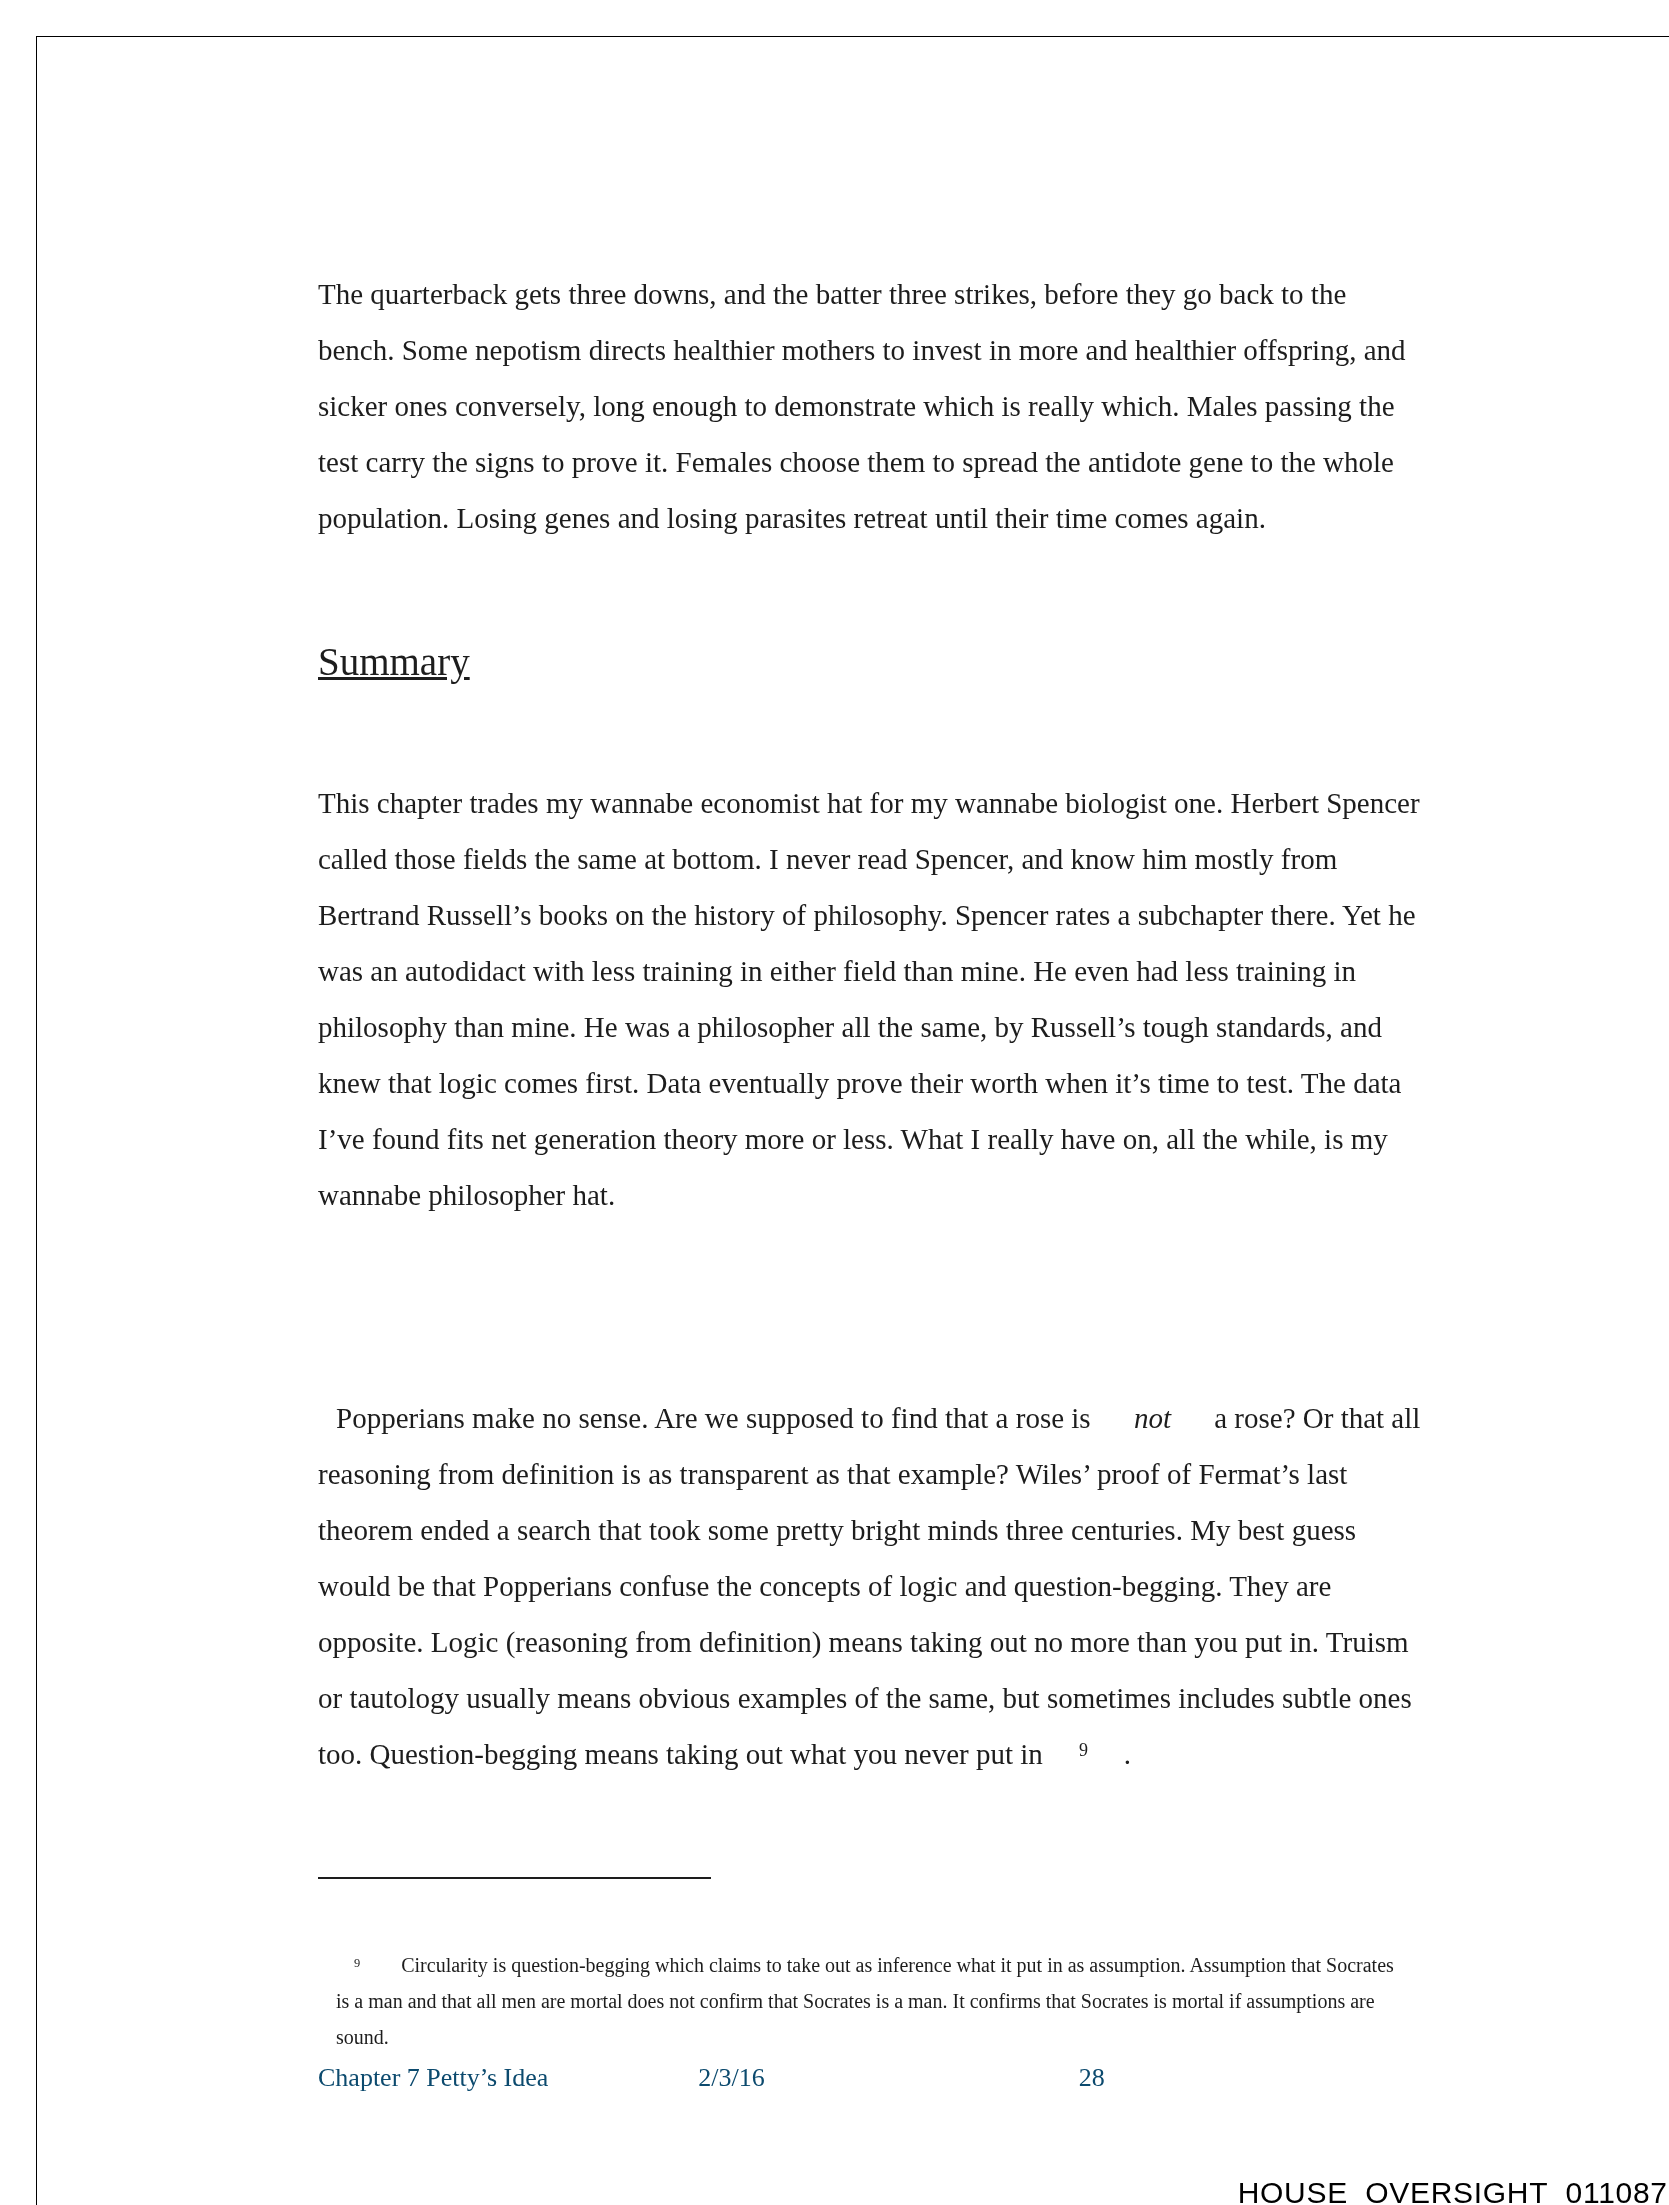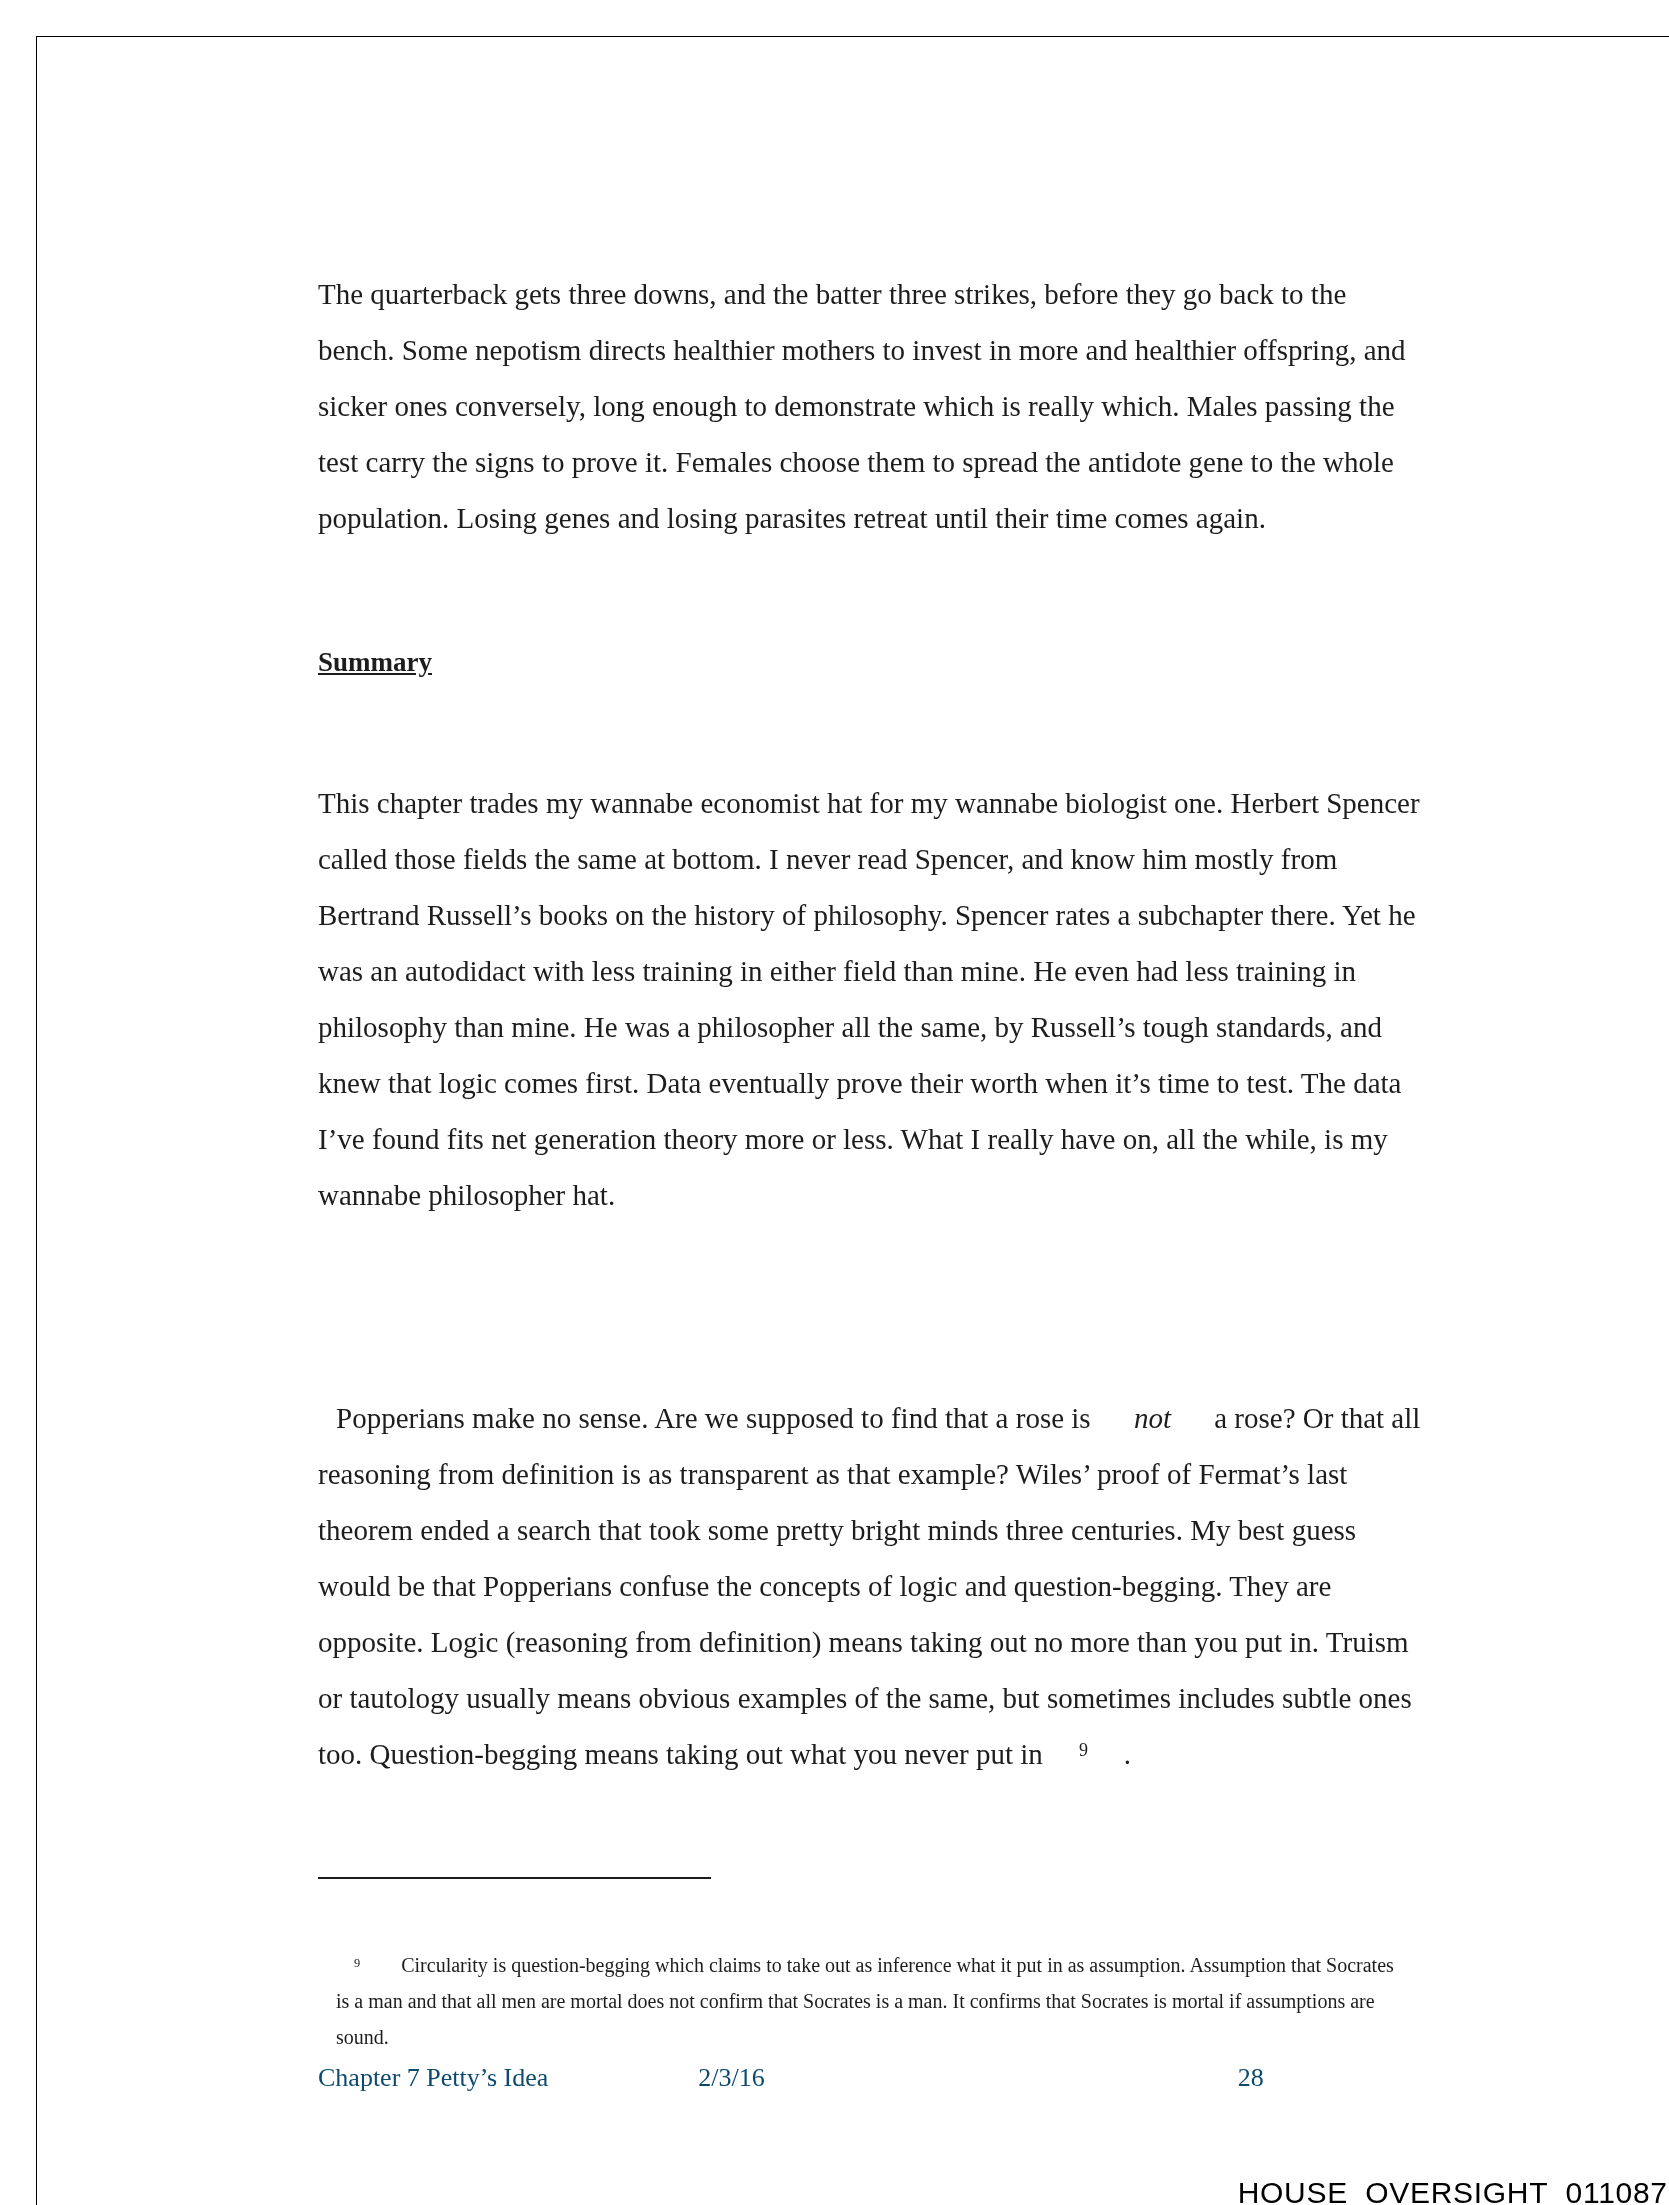--- a/index.html
+++ b/index.html
@@ -22,23 +22,23 @@
   }
 
   .body-text {
     font-size: 29px;
     line-height: 56px;
     text-align: left;
     color: #1d1d1d;
   }
 
   .section-heading {
-    font-size: 27px;
+    font-size: 39px;
     line-height: 56px;
-    font-weight: bold;
+    font-weight: normal;
     text-decoration: underline;
     margin-top: 52px;
     margin-bottom: 49px;
     color: #1d1d1d;
   }
 
   .para-popperians {
     margin-top: 131px;
   }
 
@@ -75,21 +75,21 @@
     left: 245px;
     right: 245px;
     top: 1990px;
     display: grid;
     grid-template-columns: 1fr 1fr 1fr;
     font-size: 26px;
     color: #0c4a6e;
   }
   .footer .footer-left   { text-align: left; }
   .footer .footer-center { text-align: left; }
-  .footer .footer-right  { text-align: center; }
+  .footer .footer-right  { text-align: left; }
 
   .watermark {
     position: absolute;
     right: 18.3px;
     bottom: 11.8px;
     font-family: "Liberation Sans", sans-serif;
     font-size: 30px;
     color: #000000;
     letter-spacing: 0.7px;
     text-align: center;

